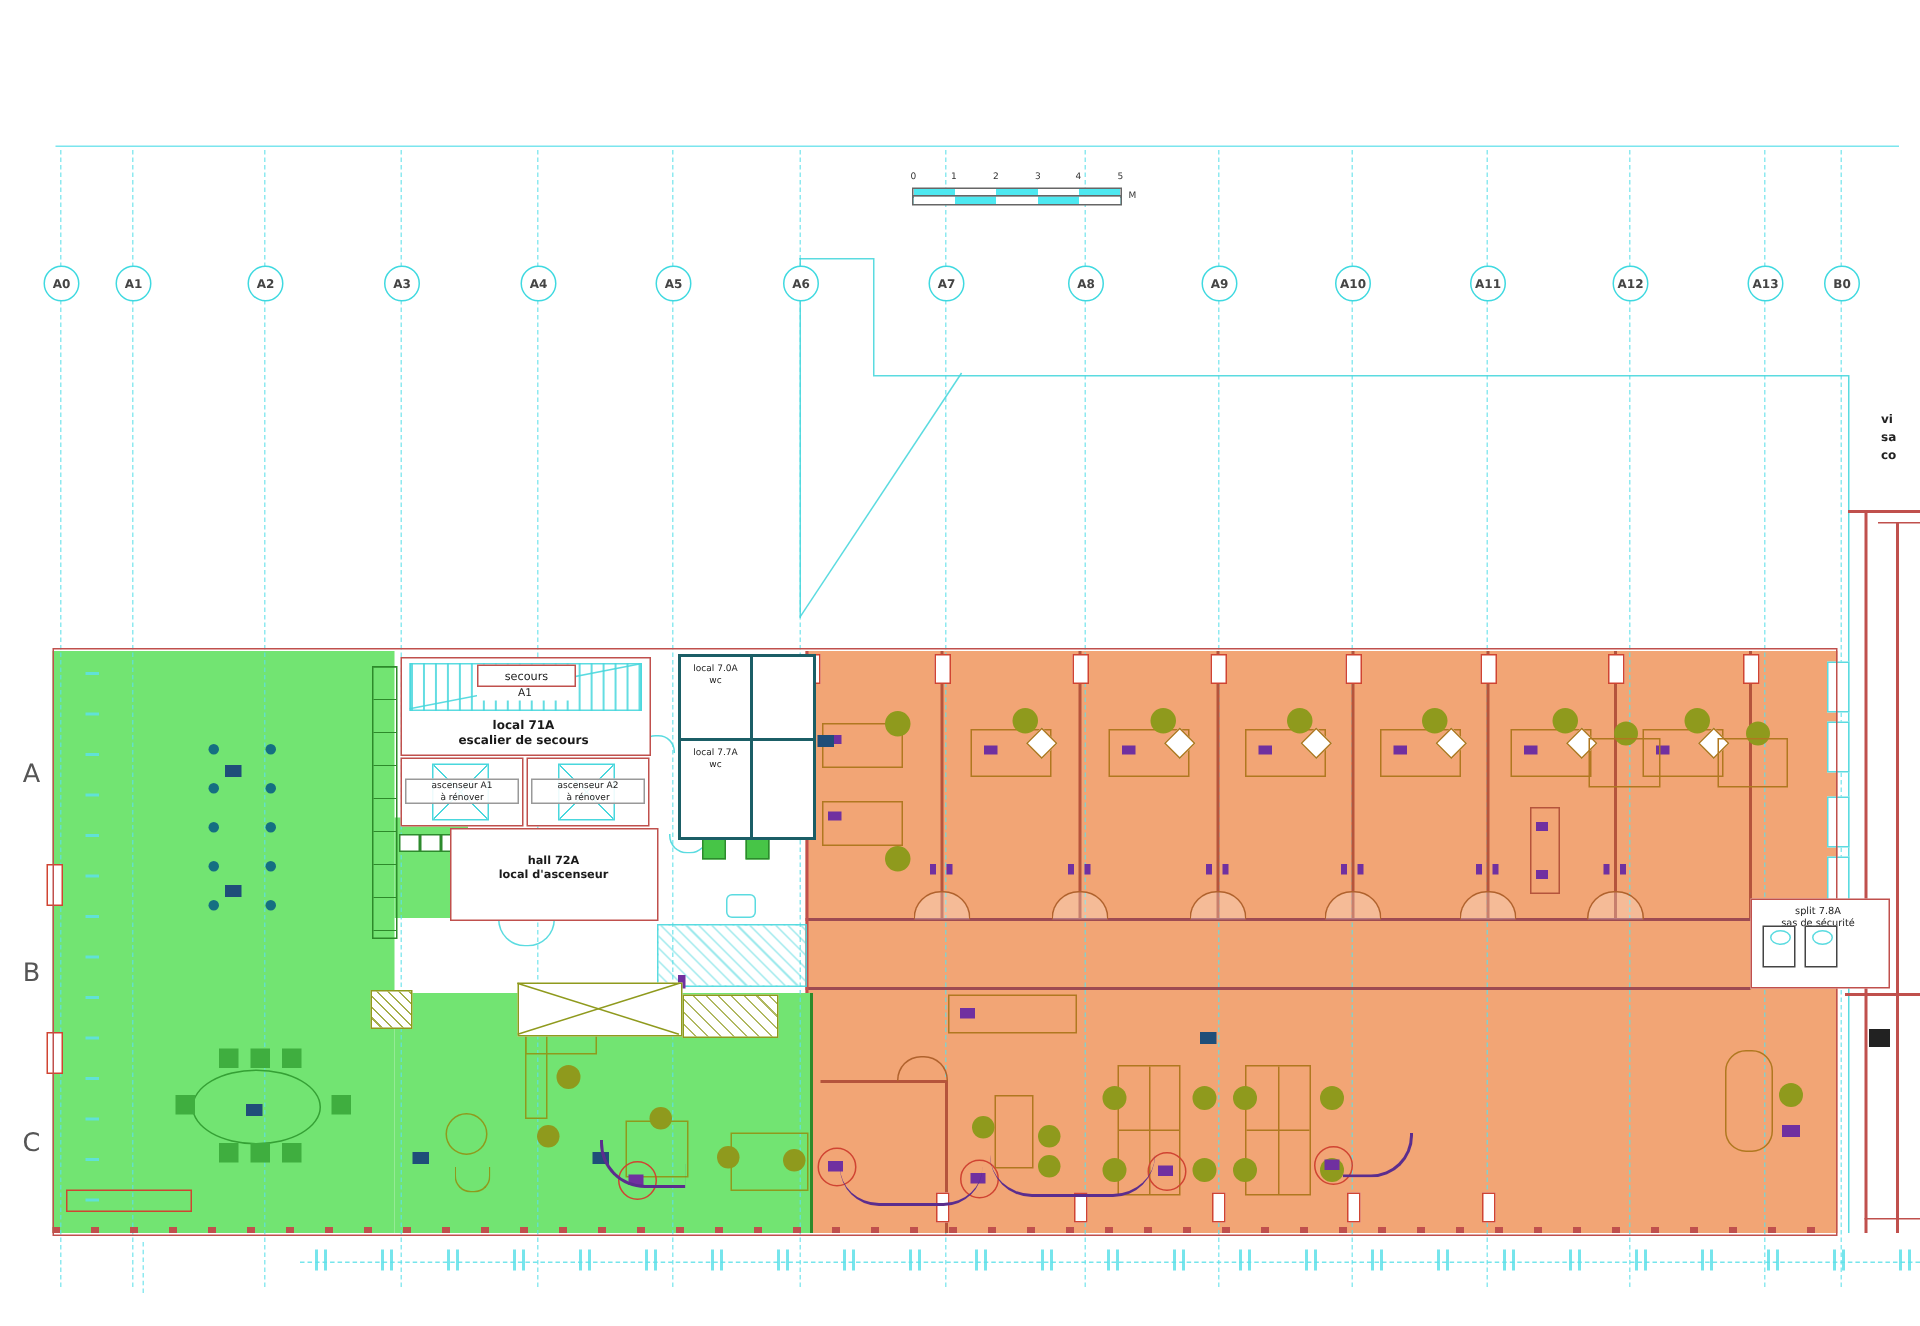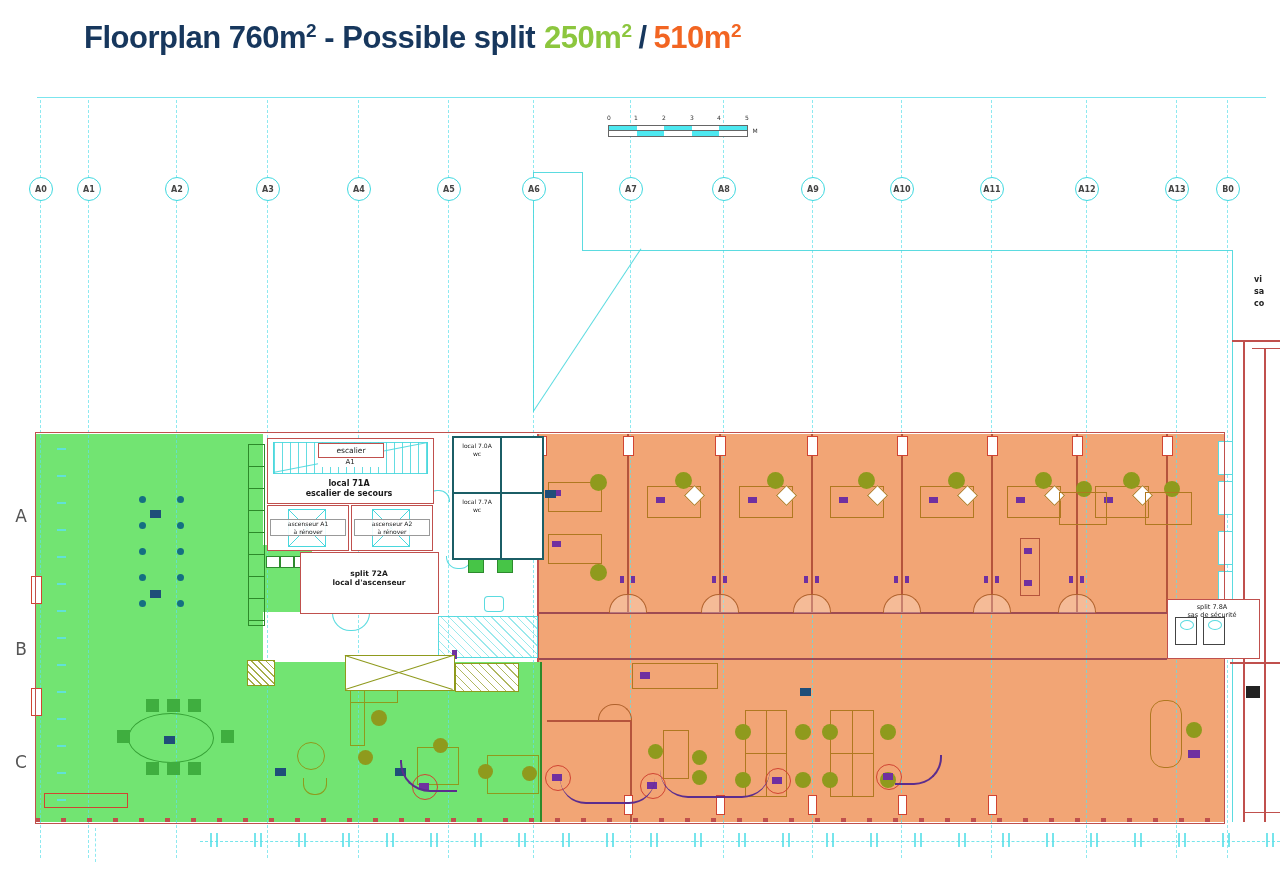--- a/index.html
+++ b/index.html
@@ -24,21 +24,20 @@
     background:
       linear-gradient(to top right, transparent calc(50% - .7px), #49d7dd calc(50% - .7px) calc(50% + .7px), transparent calc(50% + .7px)),
       linear-gradient(to bottom right, transparent calc(50% - .7px), #49d7dd calc(50% - .7px) calc(50% + .7px), transparent calc(50% + .7px));}
   .fill{position:absolute;z-index:0;}
 </style>
 </head>
 <body>
 
 <div id="canvas">
 
-  <div class="title"><span>Floorplan 760m</span><sup>2</sup><span> - Possible split</span><span class="t-green">250m</span><sup class="t-green" style="margin:0">2</sup><span class="t-slash">/</span><span class="t-orange">510m</span><sup class="t-orange">2</sup></div>
 
   <div id="plan" class="abs" style="left:0;top:0;width:1280px;height:884px;">
 
     <div class="fill" style="left:537px;top:434px;width:688px;height:388px;background:#F2A575;"></div>
     <div class="fill" style="left:35px;top:434px;width:228px;height:388px;background:#72E472;"></div>
     <div class="fill" style="left:263px;top:662px;width:277px;height:160px;background:#72E472;"></div>
     <div class="fill" style="left:263px;top:545px;width:49px;height:67px;background:#72E472;"></div>
 
     <div class="abs" style="left:35px;top:432px;width:1188px;height:390px;border:1.5px solid #c0504d;z-index:2;"></div>
 
@@ -70,21 +69,21 @@
     <span class="bubble" style="left:1165px">A13</span>
     <span class="bubble" style="left:1216px">B0</span>
 
     <span class="rowlbl" style="top:506px">A</span>
     <span class="rowlbl" style="top:639px">B</span>
     <span class="rowlbl" style="top:752px">C</span>
 
     <div class="abs" style="left:267px;top:438px;width:165px;height:64px;border:1.5px solid #c0504d;background:#fff;z-index:3;">
       <div style="position:absolute;left:5px;top:3px;width:153px;height:30px;border:1px solid rgba(73,215,221,.9);background:repeating-linear-gradient(90deg,rgba(73,215,221,.85) 0 1px,transparent 1px 8px);"></div>
       <div style="position:absolute;left:5px;top:33px;width:156px;height:0;border-top:1px solid rgba(73,215,221,.9);transform:rotate(-11deg);transform-origin:0 0;"></div>
-      <div class="lbl" style="left:50px;top:4px;width:64px;height:13px;border:1px solid #c0504d;background:#fff;font-size:7.5px;line-height:13px;">escalier</div>
+      <div class="lbl" style="left:50px;top:4px;width:64px;height:13px;border:1px solid #c0504d;background:#fff;font-size:7.5px;line-height:13px;">secours</div>
       <div class="lbl" style="left:50px;top:19px;width:64px;font-size:7px;background:#fff;">A1</div>
     </div>
     <div class="lbl" style="left:279px;top:479px;width:140px;font-size:8px;font-weight:bold;">
       <div>local 71A</div>
       <div>escalier de secours</div>
     </div>
 
     <div class="abs" style="left:267px;top:505px;width:80px;height:44px;border:1.5px solid #c0504d;background:#fff;z-index:3;">
       <div class="xbox" style="left:20px;top:3px;width:36px;height:36px;"></div>
       <div class="lbl" style="left:2px;top:13px;width:74px;background:rgba(255,255,255,.9);border:0.5px solid #999;font-size:6px;">
@@ -95,21 +94,21 @@
     <div class="abs" style="left:351px;top:505px;width:80px;height:44px;border:1.5px solid #c0504d;background:#fff;z-index:3;">
       <div class="xbox" style="left:20px;top:3px;width:36px;height:36px;"></div>
       <div class="lbl" style="left:2px;top:13px;width:74px;background:rgba(255,255,255,.9);border:0.5px solid #999;font-size:6px;">
         <div>ascenseur A2</div>
         <div>à rénover</div>
       </div>
     </div>
 
     <div class="abs" style="left:300px;top:552px;width:137px;height:60px;border:1.2px solid #c0504d;background:#fff;z-index:2;">
       <div class="lbl" style="left:10px;top:16px;width:116px;font-size:7.5px;font-weight:bold;">
-        <div>split 72A</div>
+        <div>hall 72A</div>
         <div>local d'ascenseur</div>
       </div>
     </div>
 
     <div class="abs" style="left:452px;top:436px;width:88px;height:120px;border:2px solid #1b5e66;background:#fff;z-index:3;">
       <div style="position:absolute;left:46px;top:0;width:1.5px;height:120px;background:#1b5e66;"></div>
       <div style="position:absolute;left:0;top:54px;width:88px;height:1.5px;background:#1b5e66;"></div>
       <div class="lbl" style="left:1px;top:4px;width:44px;font-size:6px;">
         <div>local 7.0A</div>
         <div>wc</div>

